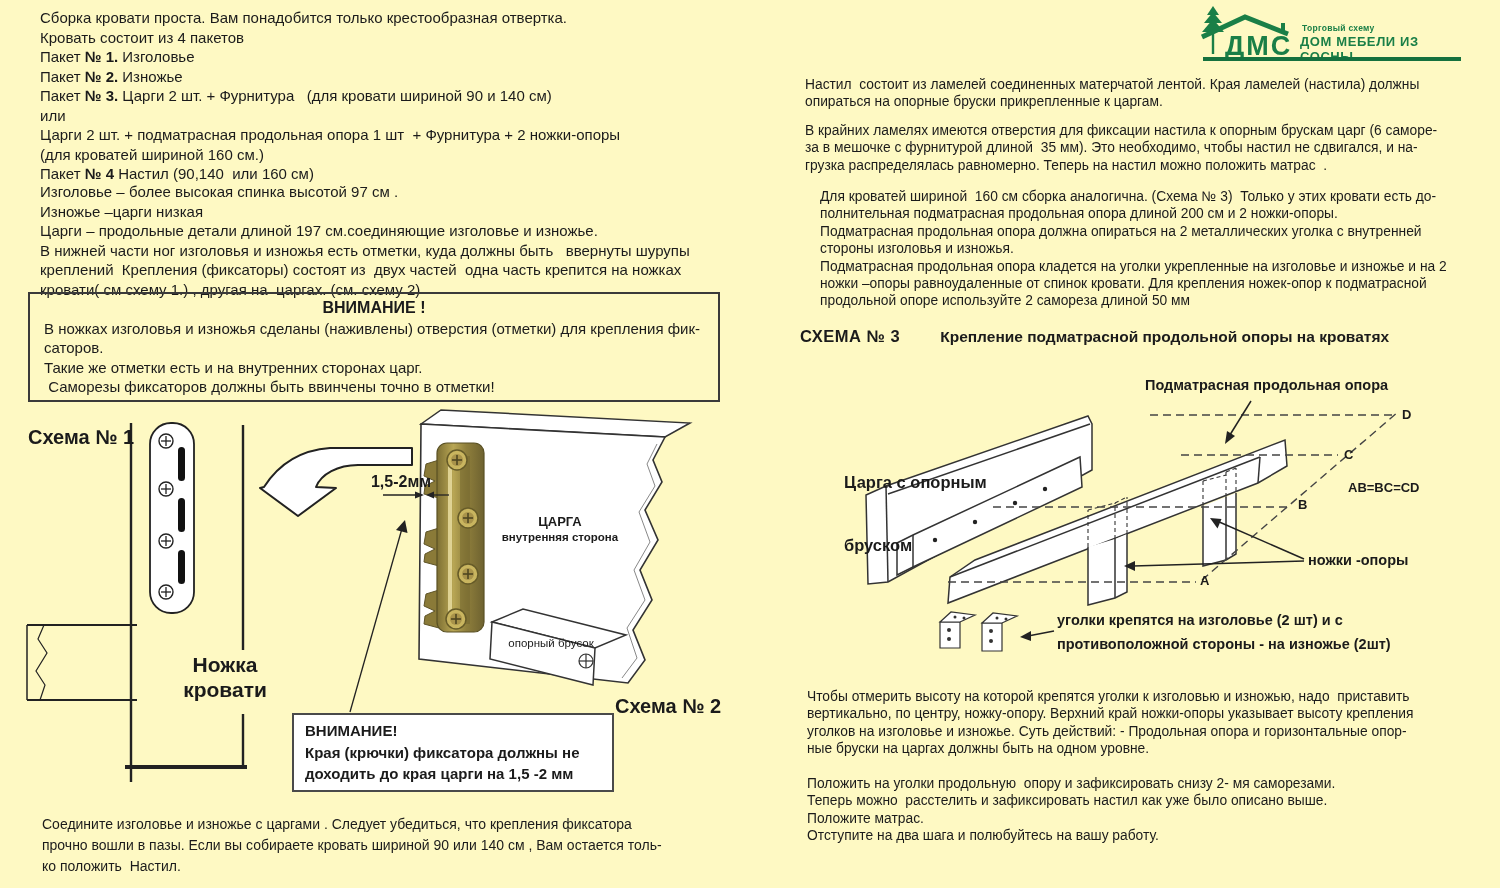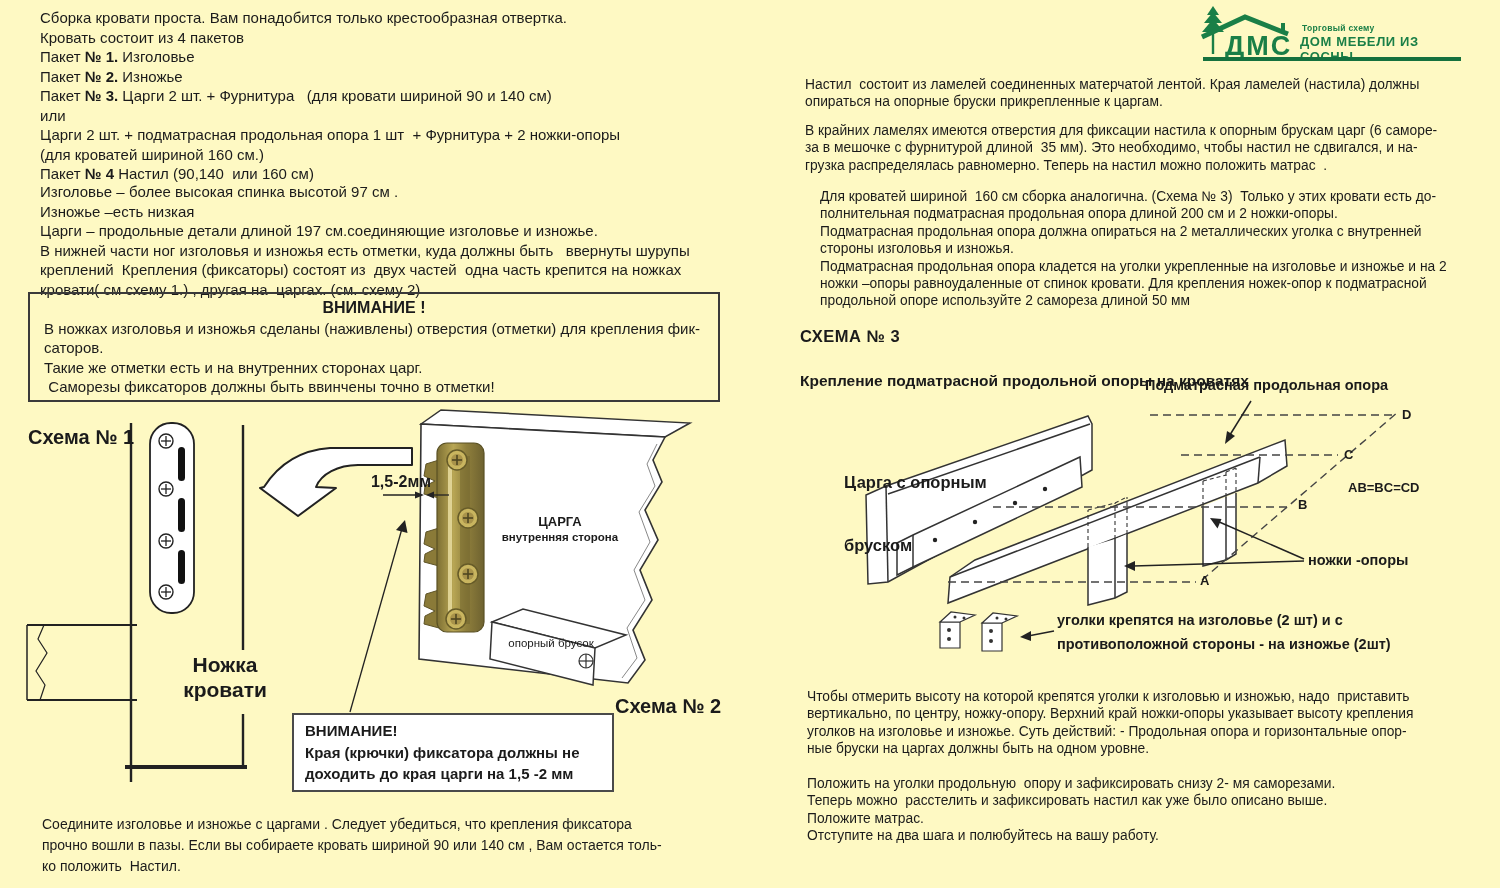--- a/index.html
+++ b/index.html
@@ -12,21 +12,21 @@
   .rpara{font-size:13.8px;line-height:17.4px;}
   .wbox1{border:2px solid #3a3a3a;padding:4px 14px;font-size:15px;line-height:19.5px;}
   .wbox1 .wtitle{text-align:center;font-weight:bold;font-size:16px;margin-bottom:1px;}
   .wbox2{border:2px solid #4a4a4a;padding:5px 11px;font-weight:bold;font-size:15px;line-height:21.5px;background:#fff;}
   .schemelabel{font-weight:bold;font-size:20px;}
   .leglabel{font-weight:bold;font-size:21px;line-height:25px;text-align:center;}
   .s2title{font-weight:bold;font-size:13px;text-align:center;}
   .s2sub{font-weight:bold;font-size:11.5px;text-align:center;}
   .blklabel{font-size:11.5px;text-align:center;}
   .gaplabel{font-weight:bold;font-size:16px;text-align:center;}
-  .s3head{display:flex;gap:26px;align-items:flex-start;flex-direction:column;}
+  .s3head{display:flex;gap:40px;align-items:flex-end;}
   .s3head .lab{font-weight:bold;font-size:16.5px;letter-spacing:.5px;}
   .s3head .tit{font-weight:bold;font-size:15.5px;}
   .s3lab{font-weight:bold;font-size:14.5px;white-space:pre;}
   .s3big{font-weight:bold;font-size:16.5px;line-height:21px;white-space:pre;}
   .s3pt{font-weight:bold;font-size:13px;}
   .logo-tag{font-weight:bold;font-size:8.5px;letter-spacing:.3px;}
   .logo-name{font-weight:bold;font-size:13px;letter-spacing:.6px;}
   svg{display:block;}
 </style>
 </head>
@@ -41,21 +41,21 @@
       <div class="tl"><span>Пакет </span><span class="b">№ 2.</span><span> Изножье</span></div>
       <div class="tl"><span>Пакет </span><span class="b">№ 3.</span><span> Царги 2 шт. + Фурнитура   (для кровати шириной 90 и 140 см)</span></div>
       <div class="tl"><span>или</span></div>
       <div class="tl"><span>Царги 2 шт. + подматрасная продольная опора 1 шт  + Фурнитура + 2 ножки-опоры</span></div>
       <div class="tl"><span>(для кроватей шириной 160 см.)</span></div>
       <div class="tl"><span>Пакет </span><span class="b">№ 4</span><span> Настил (90,140  или 160 см)</span></div>
     </div>
 
   <div class="abs para" style="left:40px;top:182px;">
       <div class="tl"><span>Изголовье – более высокая спинка высотой 97 см .</span></div>
-      <div class="tl"><span>Изножье –есть низкая</span></div>
+      <div class="tl"><span>Изножье –царги низкая</span></div>
       <div class="tl"><span>Царги – продольные детали длиной 197 см.соединяющие изголовье и изножье.</span></div>
       <div class="tl"><span>В нижней части ног изголовья и изножья есть отметки, куда должны быть   ввернуты шурупы</span></div>
       <div class="tl"><span>креплений  Крепления (фиксаторы) состоят из  двух частей  одна часть крепится на ножках</span></div>
       <div class="tl"><span>кровати( см схему 1.) , другая на  царгах. (см. схему 2)</span></div>
     </div>
 
   <div class="abs wbox1" style="left:28px;top:292px;width:660px;height:98px;">
     <div class="wtitle">ВНИМАНИЕ !</div>
     <div>
         <div class="tl"><span>В ножках изголовья и изножья сделаны (наживлены) отверстия (отметки) для крепления фик-</span></div>

